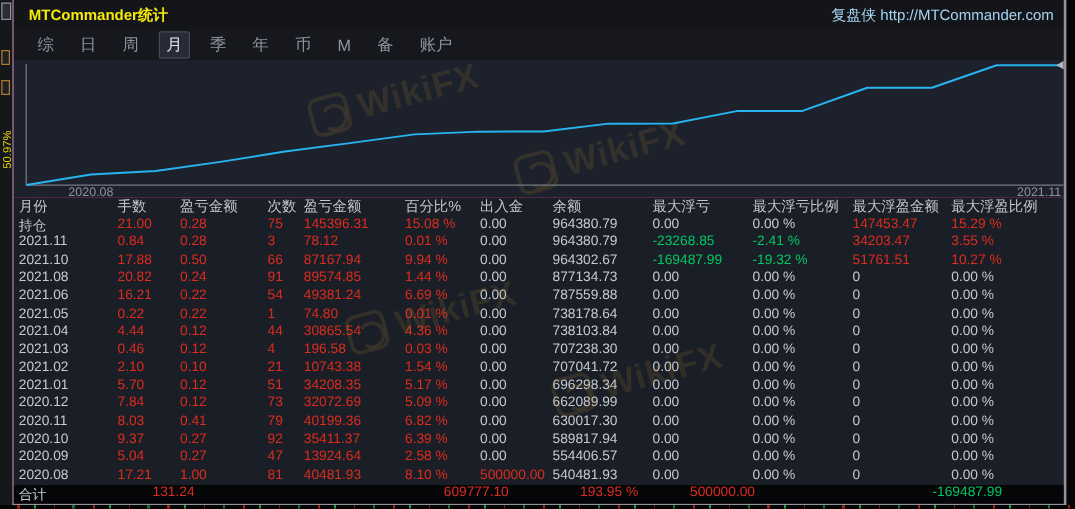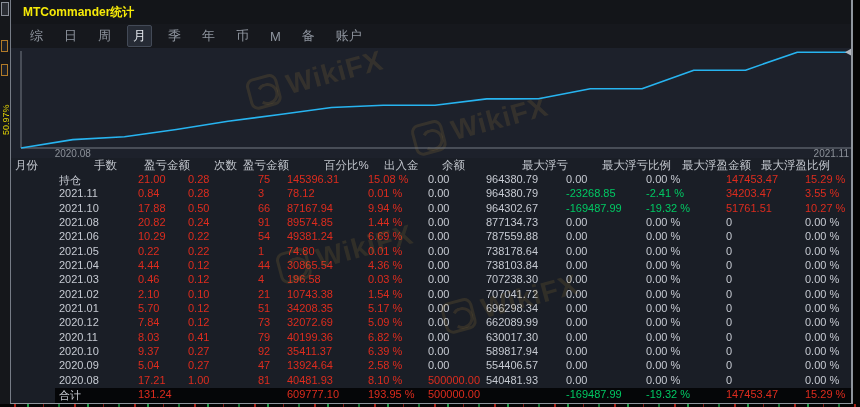--- a/index.html
+++ b/index.html
@@ -45,22 +45,22 @@
   .wm .logo::after { content:""; position:absolute; left:5px; top:5px; width:16px; height:16px;
               border:3px solid rgba(200,154,60,0.32); border-radius:50%;
               border-left-color:transparent; }
   .wm .wmtext { font-size:28px; font-weight:bold; color:rgba(200,154,60,0.30);
                 letter-spacing:1px; }
 
   
   .table { position:relative; height:245px; background:#1a1e26; overflow:hidden; }
   .tr, .thead { display:flex; align-items:flex-start; padding-left:4px; }
   .thead { height:15px; }
-  .tr { height:14.35px;margin-left:44px; }
-  .tr.total { background:#050608; }
+  .tr { height:14.35px; }
+  .tr.total { background:#050608;gap:28px; }
   .td, .th { display:inline-block; white-space:nowrap; overflow:visible;
              font-size:11px; flex:0 0 auto; }
   .th { color:#c3c7ce; font-size:11.5px; }
   .c0{width:79px} .c1{width:50px} .c2{width:70px} .c3{width:29px} .c4{width:81px}
   .c5{width:60px} .c6{width:58px} .c7{width:80px} .c8{width:80px} .c9{width:80px}
   .c10{width:79px} .c11{flex:1 1 auto}
   .s-w { color:#c6cad2; }
   .s-r { color:#dd2c1e; }
   .s-g { color:#00c863; }
 
@@ -77,20 +77,21 @@
   <div class="topbox"></div>
   <div class="tool1"></div>
   <div class="tool2"></div>
   <div class="vlabel">50.97%</div>
 </div>
 
 <div class="window">
 
   <div class="titlebar">
     <span class="title">MTCommander统计</span>
+    <span class="brand">复盘侠 http://MTCommander.com</span>
   </div>
 
   <div class="menubar">
       <span class="mi">综</span>
       <span class="mi">日</span>
       <span class="mi">周</span>
       <span class="mi active">月</span>
       <span class="mi">季</span>
       <span class="mi">年</span>
       <span class="mi">币</span>
@@ -193,21 +194,21 @@
           <span class="td c5 s-r">1.44 %</span>
           <span class="td c6 s-w">0.00</span>
           <span class="td c7 s-w">877134.73</span>
           <span class="td c8 s-w">0.00</span>
           <span class="td c9 s-w">0.00 %</span>
           <span class="td c10 s-w">0</span>
           <span class="td c11 s-w">0.00 %</span>
         </div>
         <div class="tr">
           <span class="td c0 s-w">2021.06</span>
-          <span class="td c1 s-r">10.29</span>
+          <span class="td c1 s-r">16.21</span>
           <span class="td c2 s-r">0.22</span>
           <span class="td c3 s-r">54</span>
           <span class="td c4 s-r">49381.24</span>
           <span class="td c5 s-r">6.69 %</span>
           <span class="td c6 s-w">0.00</span>
           <span class="td c7 s-w">787559.88</span>
           <span class="td c8 s-w">0.00</span>
           <span class="td c9 s-w">0.00 %</span>
           <span class="td c10 s-w">0</span>
           <span class="td c11 s-w">0.00 %</span>

